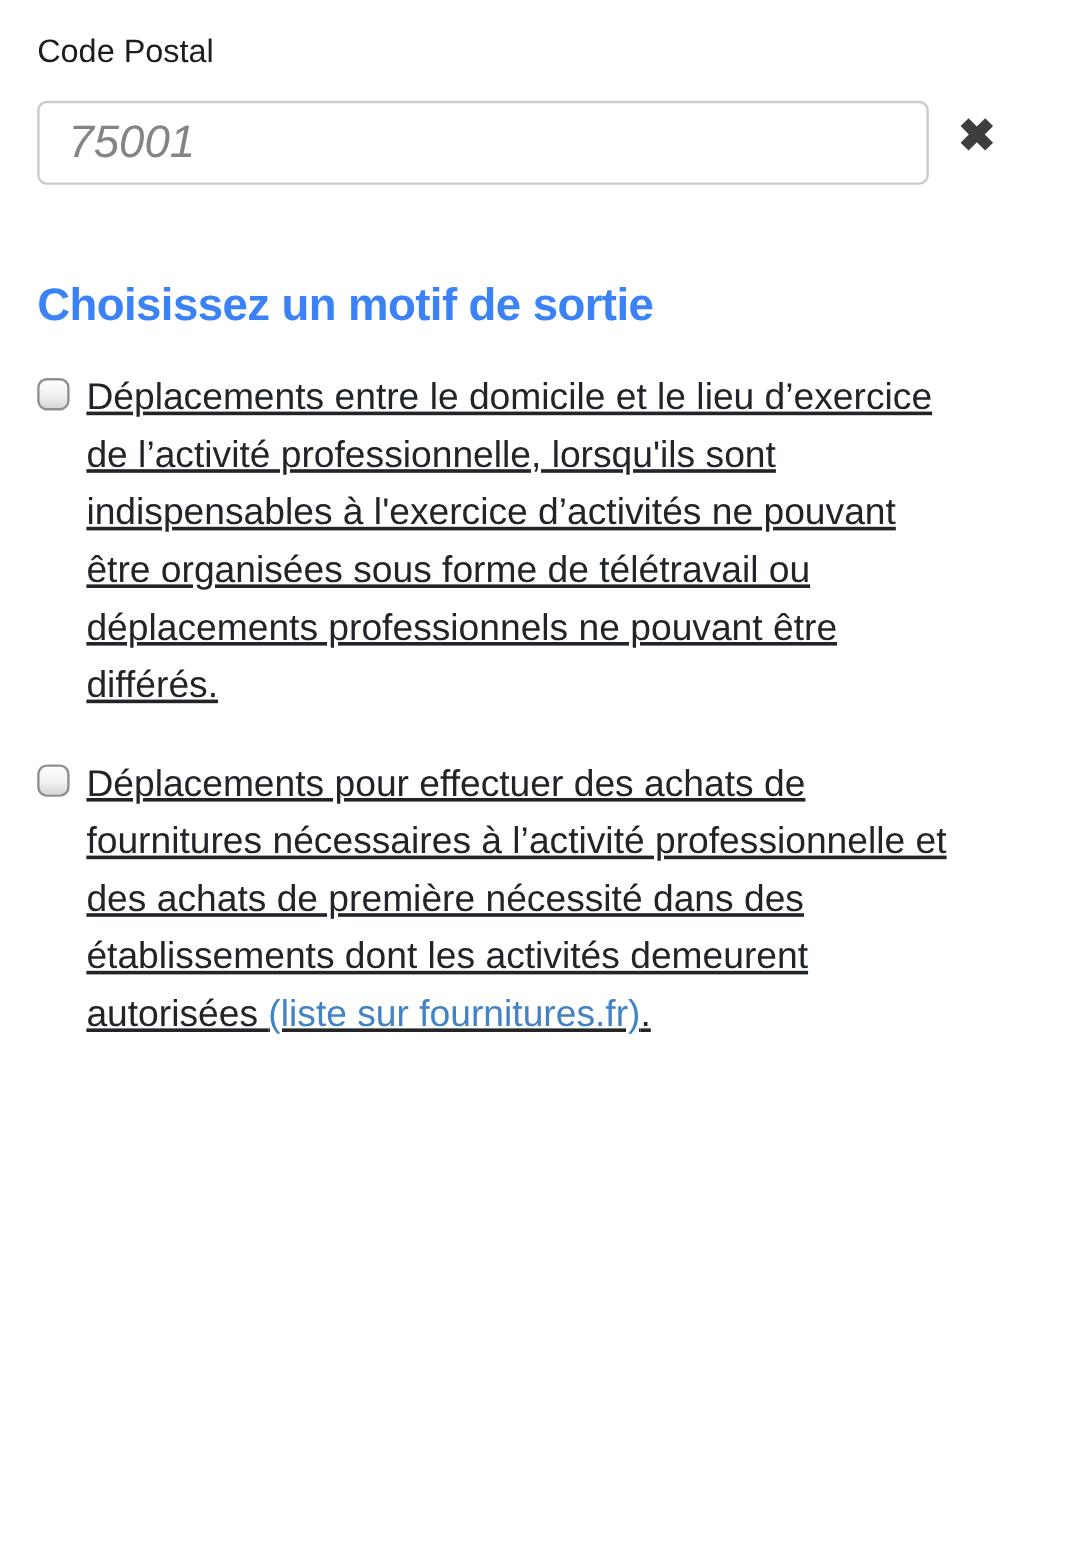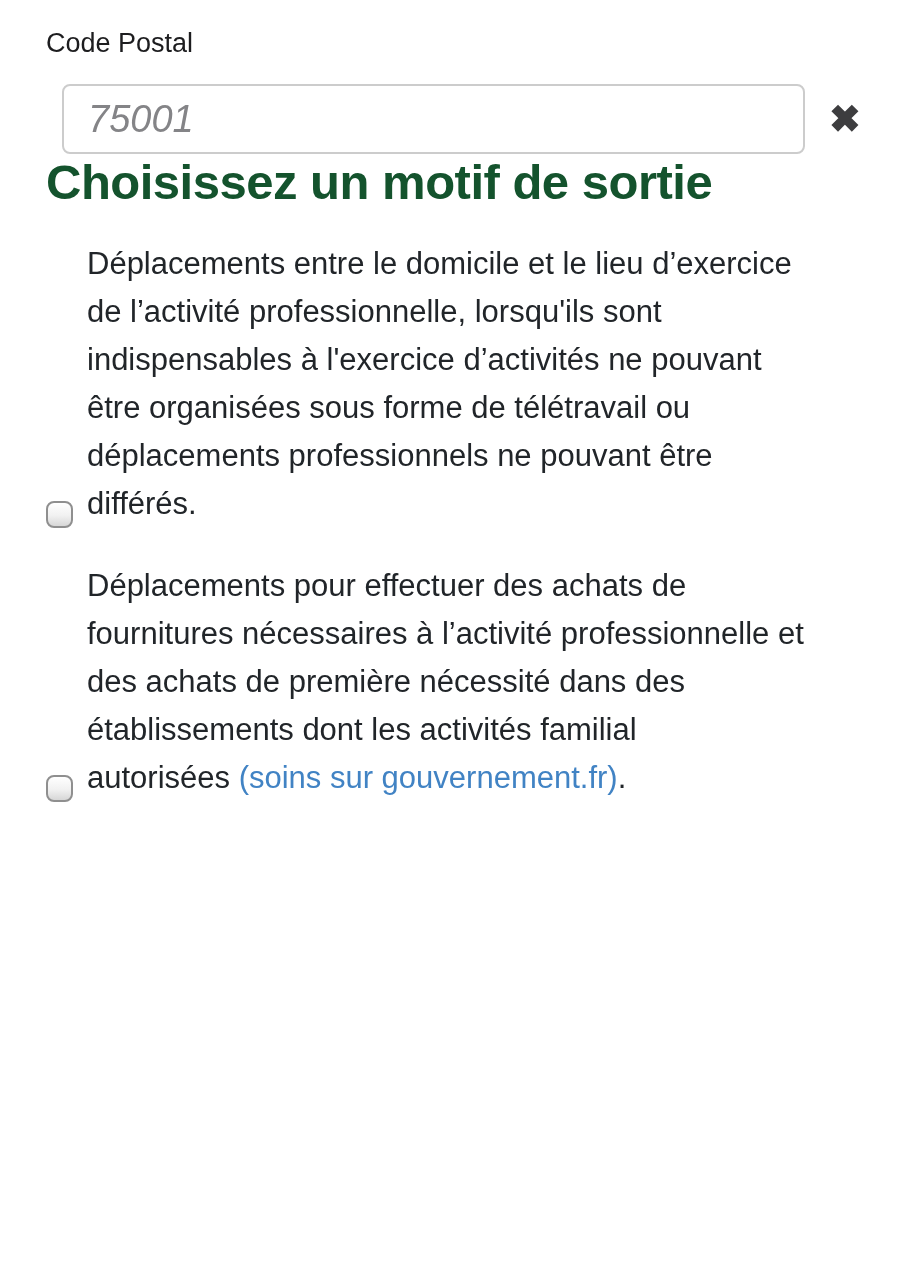--- a/index.html
+++ b/index.html
@@ -2,34 +2,32 @@
 <html lang="fr"><head>
 <meta charset="utf-8">
 <style>
   * { margin:0; padding:0; box-sizing:border-box; }
   html,body { background:#ffffff; }
   body {
     width:906px; height:1287px; overflow:hidden;
     font-family:"Liberation Sans", sans-serif;
     color:#212529;
   }
-  .page { padding:28px 10px 0 46px; }
+  .page { padding:28px 10px 0 31px; }
 
   
   .field-label {
     display:block;
     font-size:27px;
     color:#1d1d1f;
     margin-bottom:25px;
   }
   .input-row {
     display:flex;
-    align-items:center;
     width:836px;
-    margin-left:16px;
   }
   .postal-input {
     width:743px;
     height:70px;
     border:2px solid #cccccc;
     border-radius:8px;
     padding:0 24px;
     font-family:"Liberation Sans", sans-serif;
     font-size:38px;
     color:#212529;
@@ -52,33 +50,35 @@
     font-weight:bold;
     color:#3d3d3f;
     line-height:1;
     display:flex;
     align-items:center;
     justify-content:center;
   }
 
   
   h1.section-title {
+    margin-top:80px;
     margin-bottom:30px;
-    font-size:49px;
+    font-size:38px;
     font-weight:700;
     letter-spacing:-0.5px;
-    color:#14532d;
+    color:#3b82f6;
   }
 
   
   .motif {
     display:flex;
-    align-items:flex-end;
+    align-items:flex-start;
     margin-bottom:34px;
     cursor:pointer;
+    text-decoration:underline;
   }
   .checkbox {
     flex:0 0 auto;
     width:27px;
     height:27px;
     margin-top:8px;
     margin-right:14px;
     border:2px solid #8f8f8f;
     border-radius:8px;
     background:linear-gradient(180deg, #ffffff 0%, #f1f1f1 55%, #d7d7d7 100%);
@@ -120,19 +120,19 @@
 être organisées sous forme de télétravail ou
 déplacements professionnels ne pouvant être
 différés.</span></div>
   </div>
 
   <div class="motif">
     <div class="checkbox"></div>
     <div class="motif-text"><span>Déplacements pour effectuer des achats de
 fournitures nécessaires à l’activité professionnelle et
 des achats de première nécessité dans des
-établissements dont les activités familial
-autorisées </span><a>(soins sur gouvernement.fr)</a><span>.</span></div>
+établissements dont les activités demeurent
+autorisées </span><a>(liste sur fournitures.fr)</a><span>.</span></div>
   </div>
 
 
 
 </div>
 
 </body></html>

